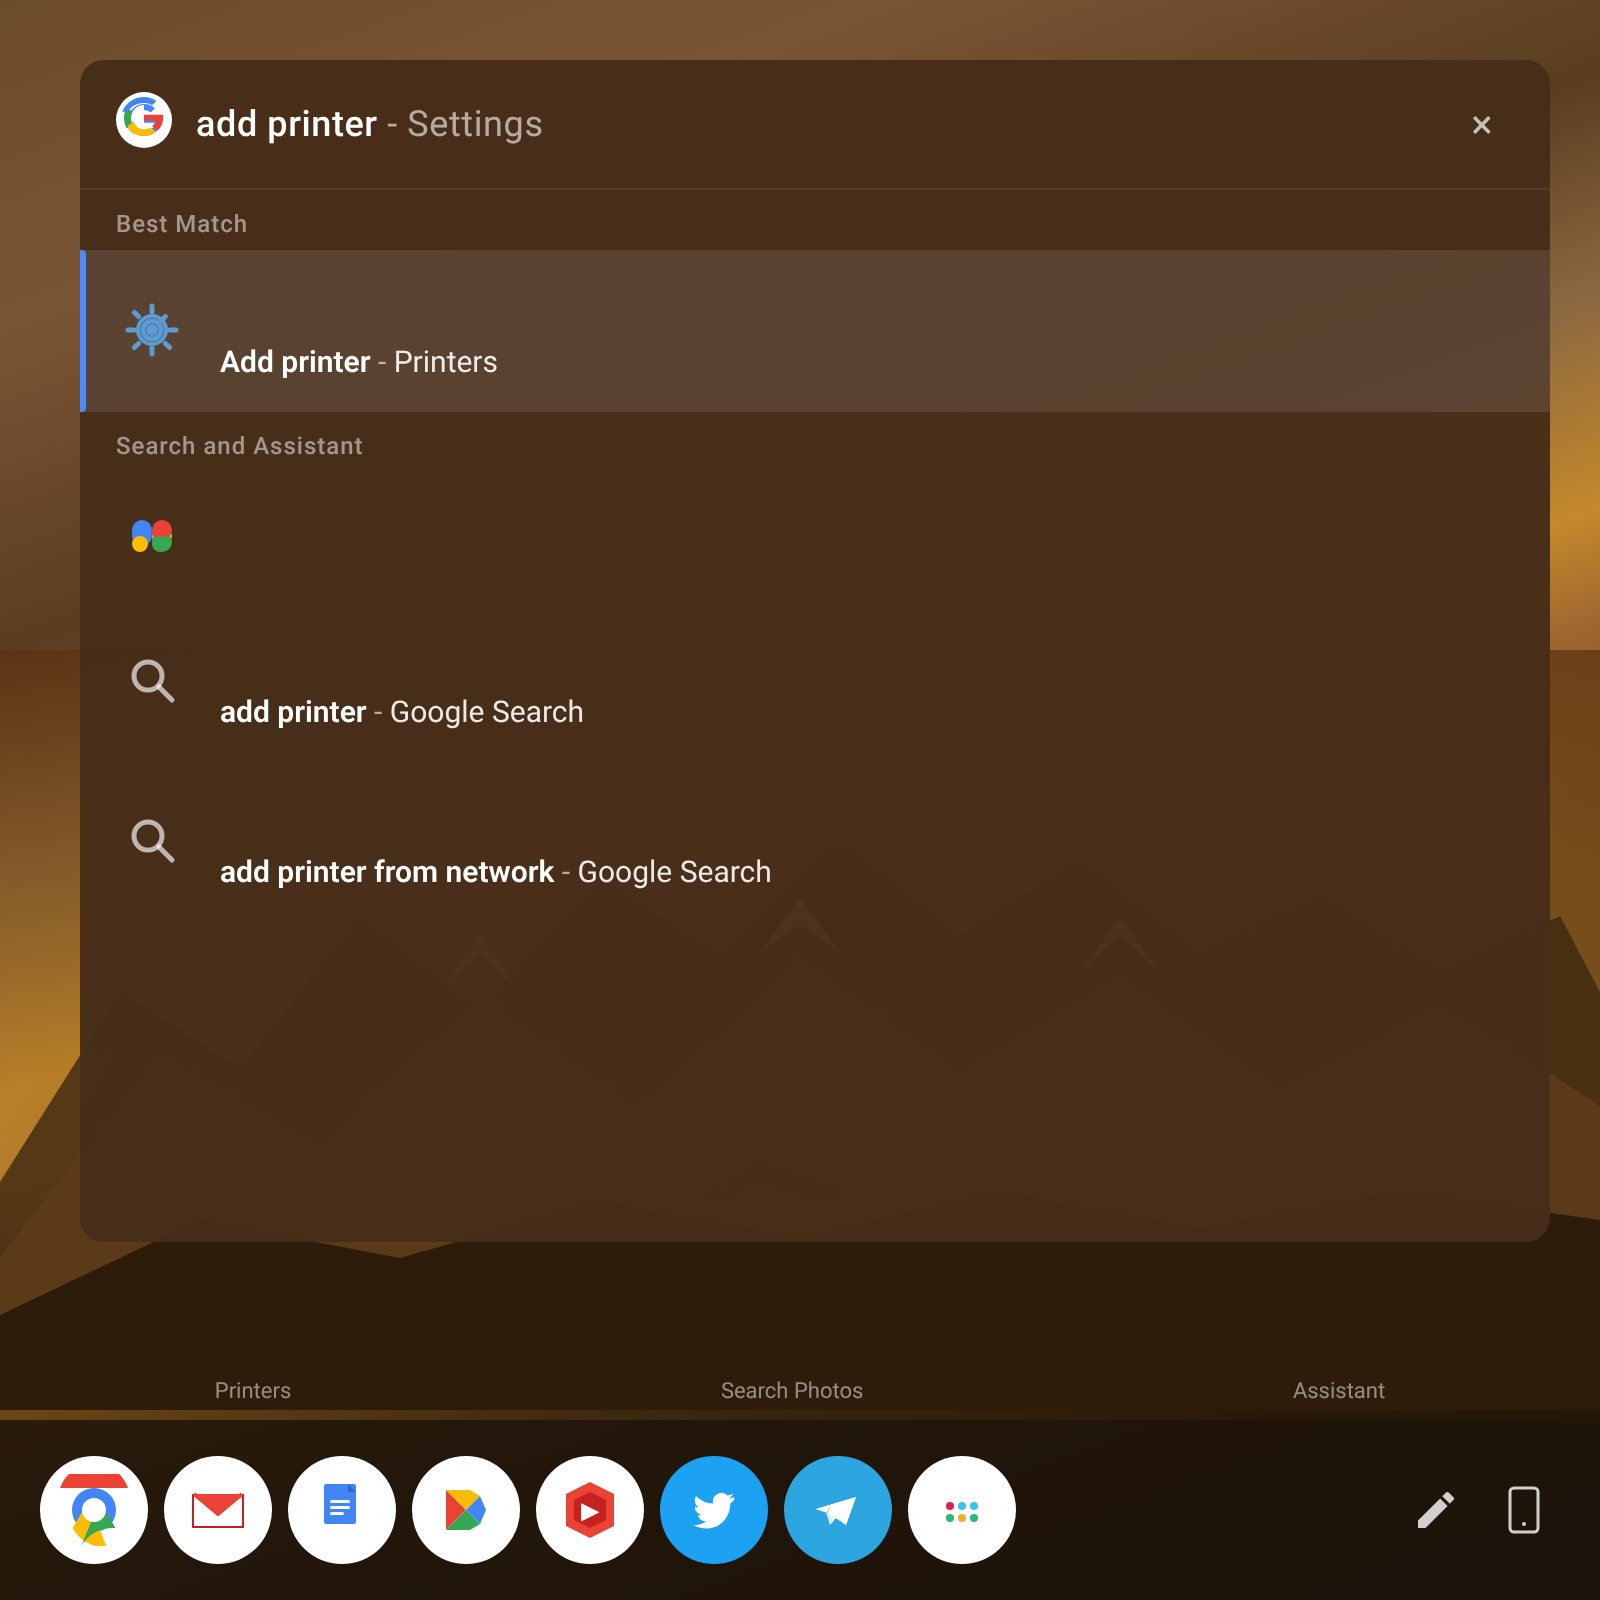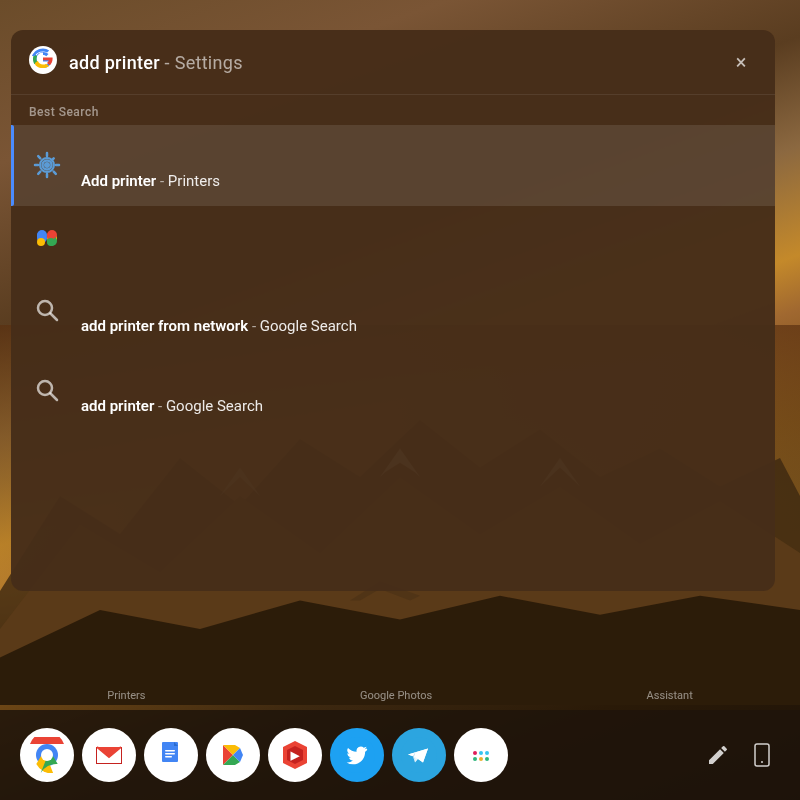--- a/index.html
+++ b/index.html
@@ -27,21 +27,21 @@
         #3d2810 75%,
         #2a1a08 85%,
         #1a1008 100%
       );
     }
 
     
     #search-dialog {
       position: absolute;
       top: 30px;
-      left: 11px;
+      left: 40px;
       right: 25px;
       background: rgba(70, 45, 25, 0.97);
       border-radius: 12px;
       overflow: hidden;
       z-index: 10;
     }
 
     
     #search-header {
       display: flex;
@@ -269,36 +269,37 @@
       </svg>
     </div>
 
     <div id="search-query-text">
       <span class="query-bold">add printer</span><span class="query-dim"> - Settings</span>
     </div>
 
     <div id="close-btn">×</div>
   </div>
 
-  <div class="section-label">Best Search</div>
+  <div class="section-label">Best Match</div>
 
   <div class="result-item highlighted">
     <div class="item-icon">
       <svg width="30" height="30" viewBox="0 0 30 30">
         <circle cx="15" cy="15" r="4.5" fill="none" stroke="#5b9bd5" stroke-width="2.5"></circle>
         <path d="M15 3v3M15 24v3M3 15h3M24 15h3M6.2 6.2l2.1 2.1M21.7 21.7l2.1 2.1M21.7 8.3l-2.1 2.1M8.3 21.7l-2.1 2.1" stroke="#5b9bd5" stroke-width="2.5" stroke-linecap="round"></path>
         <circle cx="15" cy="15" r="7" fill="none" stroke="#5b9bd5" stroke-width="2"></circle>
         <circle cx="15" cy="15" r="3" fill="#5b9bd5"></circle>
       </svg>
     </div>
     <div class="item-text">
       <span class="text-bold">Add printer</span><span class="text-dim"> - </span><span class="text-normal">Printers</span>
     </div>
   </div>
 
+  <div class="section-label">Search and Assistant</div>
 
   <div class="result-item">
     <div class="item-icon">
       <svg width="32" height="32" viewBox="0 0 32 32">
         <circle cx="11" cy="16" r="5" fill="#4285F4"></circle>
         <circle cx="11" cy="16" r="3" fill="#5b9bd5"></circle>
         <circle cx="21" cy="16" r="5" fill="#FBBC05"></circle>
         <circle cx="21" cy="13" r="5" fill="#EA4335"></circle>
         <circle cx="21" cy="19" r="5" fill="#34A853"></circle>
         <circle cx="11" cy="13" r="5" fill="#4285F4"></circle>
@@ -312,42 +313,42 @@
   </div>
 
   <div class="result-item">
     <div class="item-icon">
       <svg width="26" height="26" viewBox="0 0 26 26">
         <circle cx="11" cy="11" r="7" fill="none" stroke="rgba(255,255,255,0.65)" stroke-width="2.5"></circle>
         <line x1="16.5" y1="16.5" x2="23" y2="23" stroke="rgba(255,255,255,0.65)" stroke-width="2.5" stroke-linecap="round"></line>
       </svg>
     </div>
     <div class="item-text">
-      <span class="text-bold">add printer from network</span><span class="text-dim"> - </span><span class="text-normal">Google Search</span>
+      <span class="text-bold">add printer</span><span class="text-dim"> - </span><span class="text-normal">Google Search</span>
     </div>
   </div>
 
   <div class="result-item">
     <div class="item-icon">
       <svg width="26" height="26" viewBox="0 0 26 26">
         <circle cx="11" cy="11" r="7" fill="none" stroke="rgba(255,255,255,0.65)" stroke-width="2.5"></circle>
         <line x1="16.5" y1="16.5" x2="23" y2="23" stroke="rgba(255,255,255,0.65)" stroke-width="2.5" stroke-linecap="round"></line>
       </svg>
     </div>
     <div class="item-text">
-      <span class="text-bold">add printer</span><span class="text-dim"> - </span><span class="text-normal">Google Search</span>
+      <span class="text-bold">add printer from network</span><span class="text-dim"> - </span><span class="text-normal">Google Search</span>
     </div>
   </div>
 
   <div style="height: 160px;"></div>
 </div>
 
 <div class="shelf-items">
   <span class="shelf-label">Printers</span>
-  <span class="shelf-label">Google Photos</span>
+  <span class="shelf-label">Search Photos</span>
   <span class="shelf-label">Assistant</span>
 </div>
 
 <div id="taskbar">
 
   <div class="dock-icon" style="background:#fff;">
     <svg width="36" height="36" viewBox="0 0 36 36">
       <circle cx="18" cy="18" r="18" fill="white"></circle>
       <circle cx="18" cy="18" r="11" fill="#4285F4"></circle>
       <path d="M18 7h17a18 18 0 0 0-34 0z" fill="#EA4335"></path>

